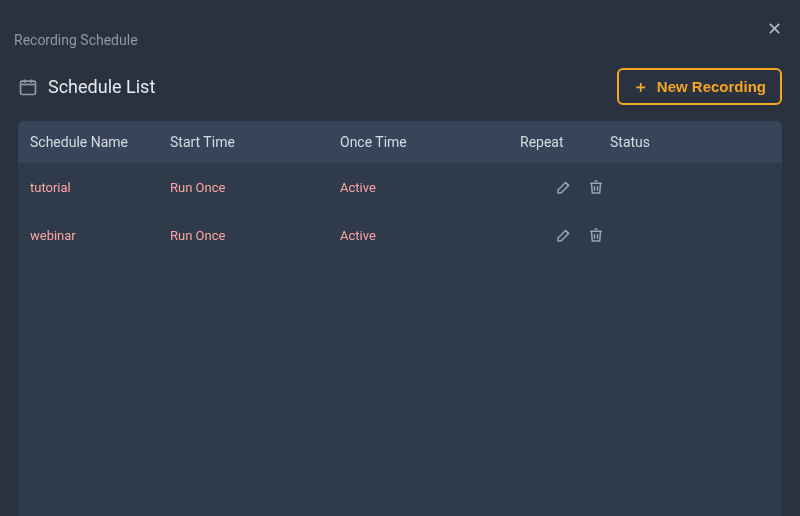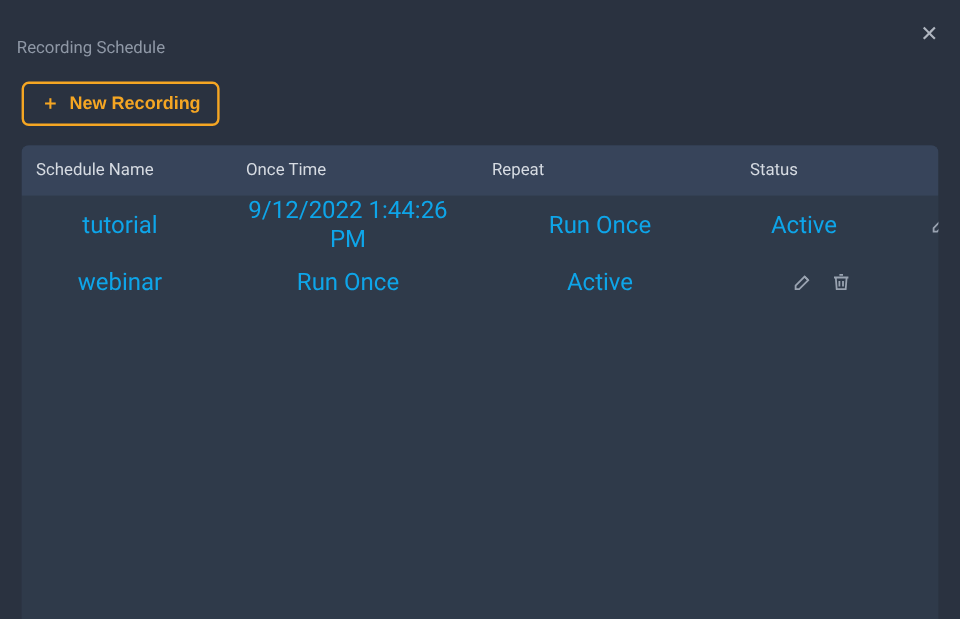--- a/index.html
+++ b/index.html
@@ -57,33 +57,31 @@
       background: #2f3a4a;
       border-radius: 6px;
       height: 420px;
       overflow: hidden;
     }
     .thead, .trow {
       display: grid;
       grid-template-columns: 140px 170px 180px 90px 80px 80px;
       align-items: center;
       padding: 0 8px 0 12px;
-      gap: 35px;
     }
     .thead {
       background: #37445a;
       height: 42px;
       color: #d6dbe2;
       font-size: 14px;
     }
     .trow {
       height: 48px;
-      color: #0ea5e9;
-      font-size: 20px;
-      text-align: center;
+      color: #fca5a5;
+      font-size: 13px;
     }
     .actions {
       display: flex;
       justify-content: flex-end;
       gap: 12px;
       padding-right: 4px;
     }
     .icon-btn {
       width: 20px;
       height: 20px;
@@ -97,38 +95,49 @@
   </style>
 </head>
 <body>
 
 <div class="titlebar">
   <span class="title">Recording Schedule</span>
   <span class="close-btn">✕</span>
 </div>
 
 <div class="subheader">
+  <div class="subheader-left">
+    <span class="icon">
+      <svg viewBox="0 0 24 24" width="20" height="20" fill="none" stroke="currentColor" stroke-width="2">
+        <rect x="3" y="5" width="18" height="16" rx="2"></rect>
+        <line x1="3" y1="9" x2="21" y2="9"></line>
+        <line x1="8" y1="3" x2="8" y2="7"></line>
+        <line x1="16" y1="3" x2="16" y2="7"></line>
+      </svg>
+    </span>
+    <span class="label">Schedule List</span>
+  </div>
   <button class="new-btn">
     <span class="plus">＋</span>
     <span>New Recording</span>
   </button>
 </div>
 
 <div class="panel">
   <div class="thead">
     <div>Schedule Name</div>
+    <div>Start Time</div>
     <div>Once Time</div>
     <div>Repeat</div>
     <div>Status</div>
     <div></div>
   </div>
 
   <div class="trow">
     <div>tutorial</div>
-    <div>9/12/2022 1:44:26 PM</div>
     <div>Run Once</div>
     <div>Active</div>
     <div class="actions">
       <span class="icon-btn">
         <svg viewBox="0 0 24 24" fill="none" stroke="currentColor" stroke-width="2">
             <path d="M4 20h4l10-10-4-4L4 16v4z"></path>
             <path d="M14 6l4 4"></path>
           </svg>
       </span>
       <span class="icon-btn">

